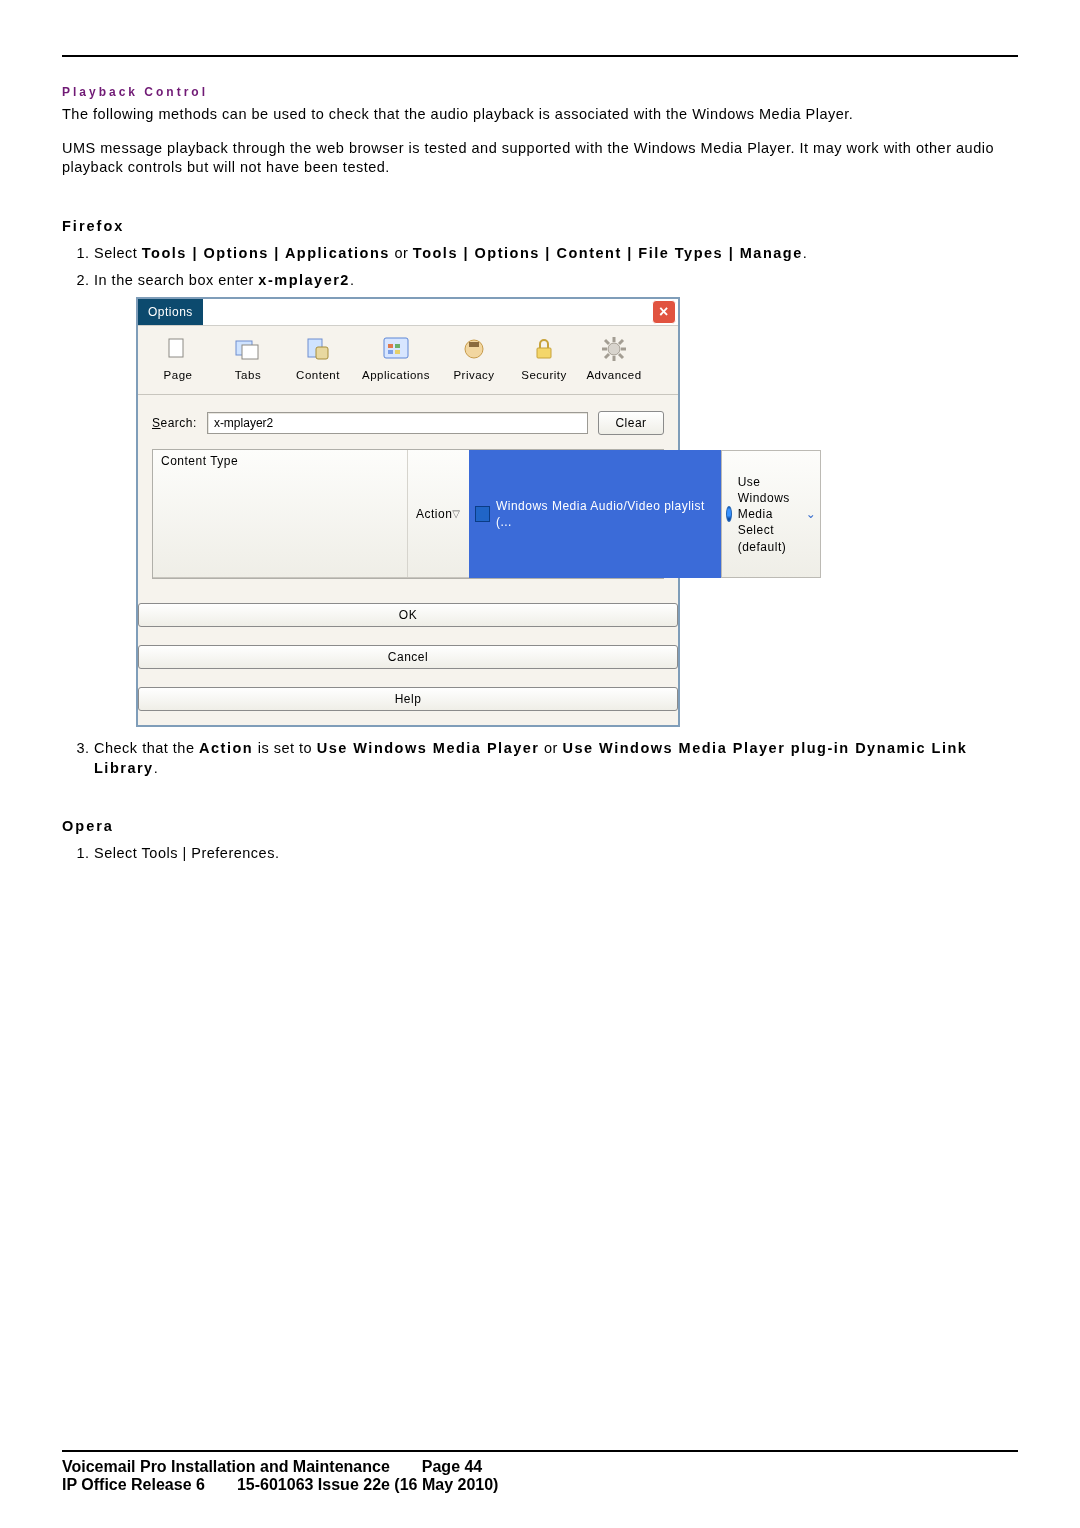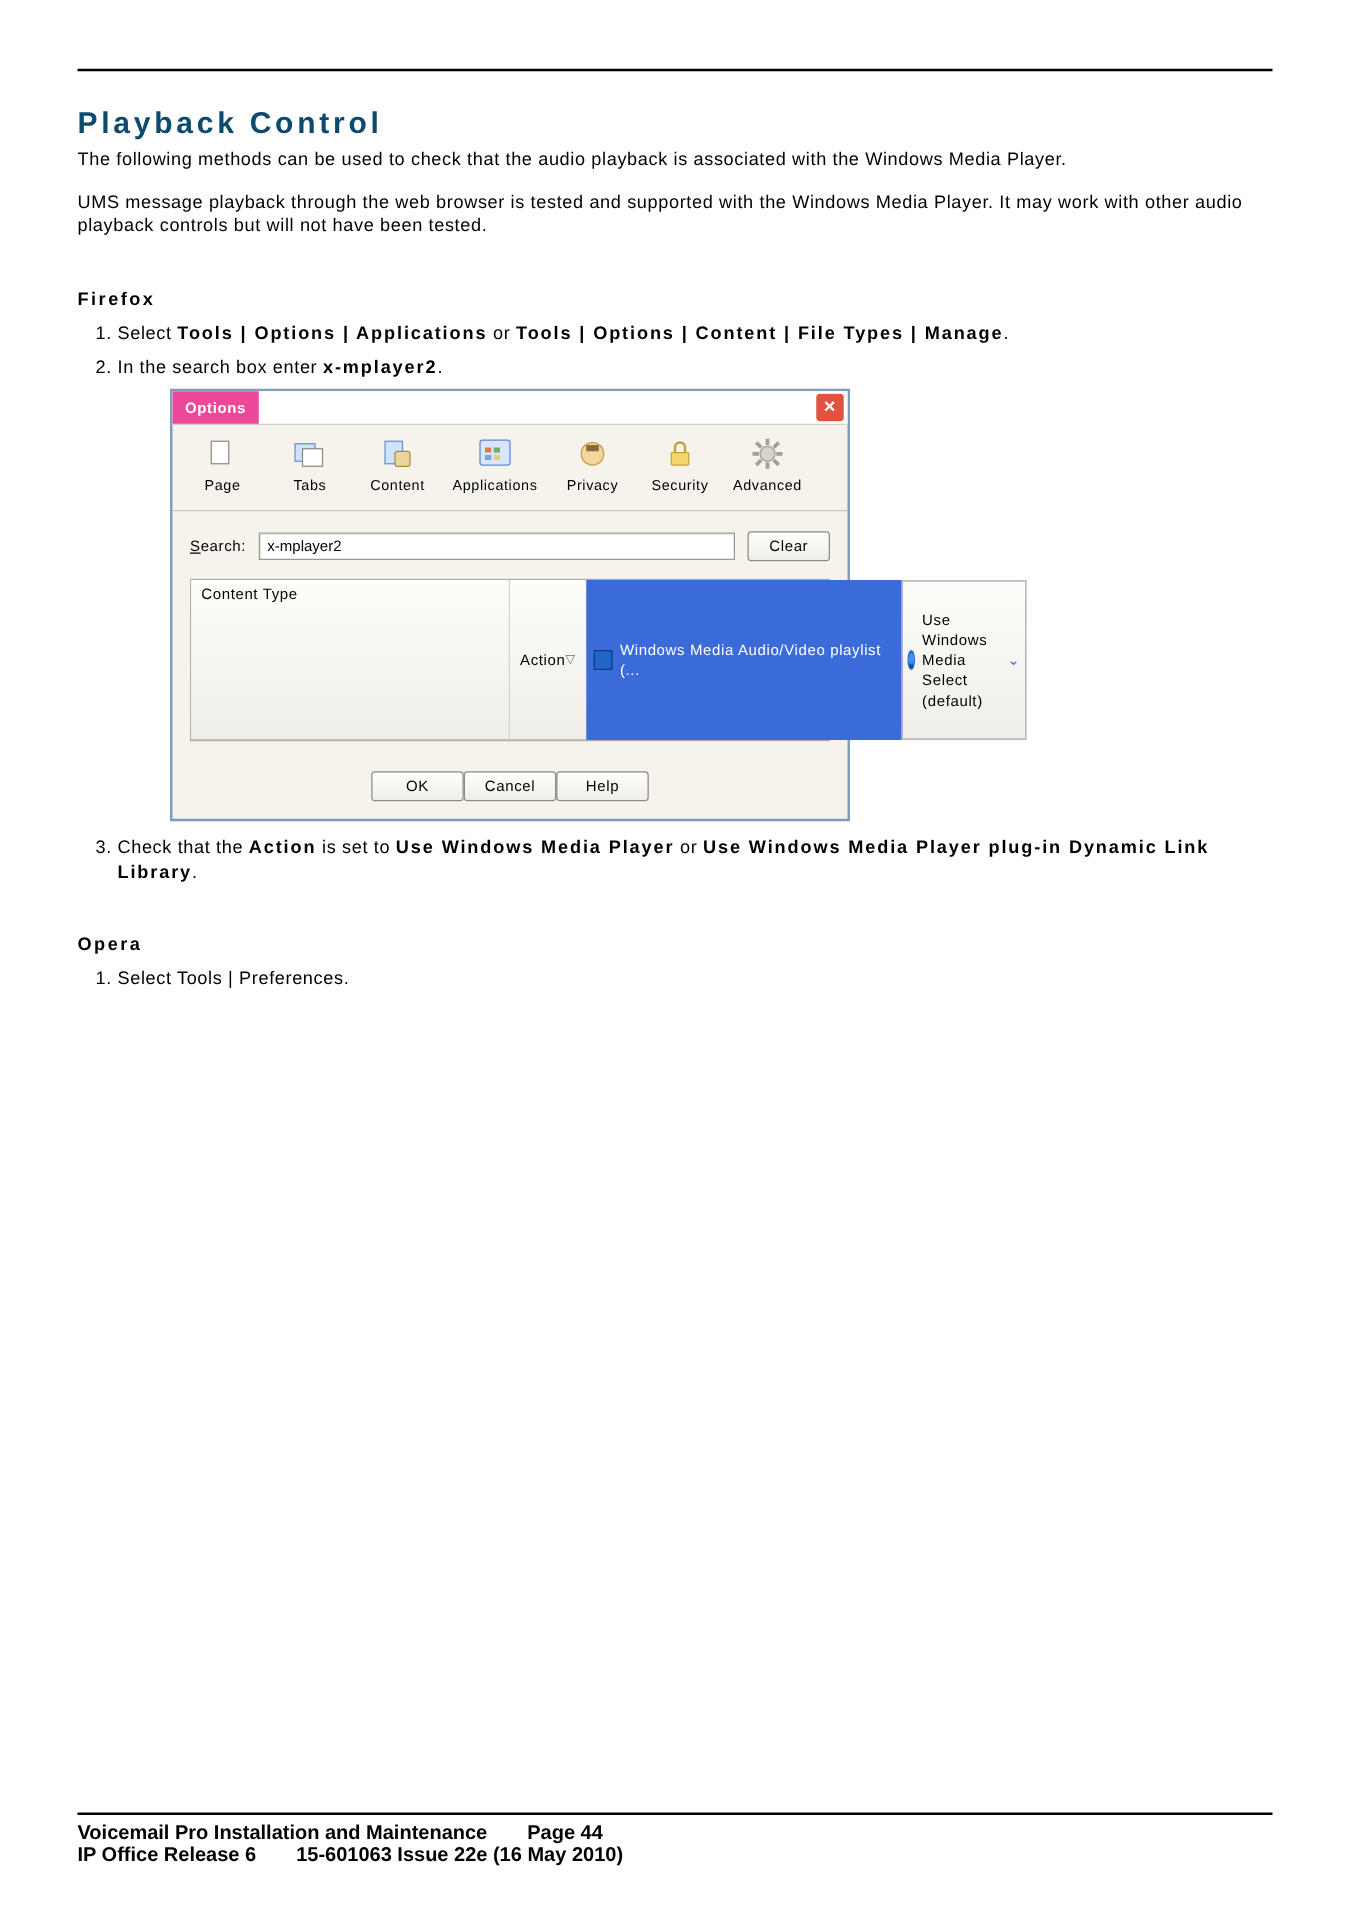--- a/index.html
+++ b/index.html
@@ -15,24 +15,24 @@
   .page {
     padding: 35px 62px 0 62px;
     box-sizing: border-box;
   }
   .hr-top {
     border: none;
     border-top: 2px solid #000;
     margin: 20px 0 28px 0;
   }
   .section-title {
-    color: #0c4a6e;
+    color: #701a75;
     font-weight: bold;
     letter-spacing: 3px;
-    font-size: 24px;
+    font-size: 12px;
     margin-bottom: 6px;
   }
   .body-text {
     font-size: 14.5px;
     line-height: 1.35;
     letter-spacing: 0.5px;
     color: #000;
     margin-bottom: 14px;
   }
   .sub-heading {
@@ -65,23 +65,23 @@
   }
   .titlebar {
     background: #fff;
     display: flex;
     align-items: center;
     justify-content: space-between;
     height: 26px;
     border-bottom: 1px solid #d0cfca;
   }
   .titlebar-text {
-    background: #ec4899;
+    background: #0c4a6e;
     color: #fff;
-    font-weight: bold;
+    font-weight: normal;
     padding: 4px 10px;
     height: 18px;
     display: inline-flex;
     align-items: center;
   }
   .close-btn {
     width: 22px;
     height: 22px;
     margin-right: 2px;
     border: 1px solid #fff;
@@ -197,21 +197,23 @@
     background: radial-gradient(circle at 40% 40%, #3a93ff 35%, #0a4da8 70%);
     border:1px solid #2263b2;
     display:inline-block;
   }
   .dropdown-arrow {
     color:#3a6fcf; font-size:12px; margin-left:auto;
   }
   .dialog-buttons {
     display: flex;
     justify-content: center;
+    gap: 18px;
     padding: 24px 0 14px 0;
+    flex-direction: column;
   }
   .underline-first::first-letter { text-decoration: underline; }
 
   .footer {
     position: absolute;
     bottom: 34px;
     left: 62px;
     right: 62px;
   }
   .hr-bottom {

